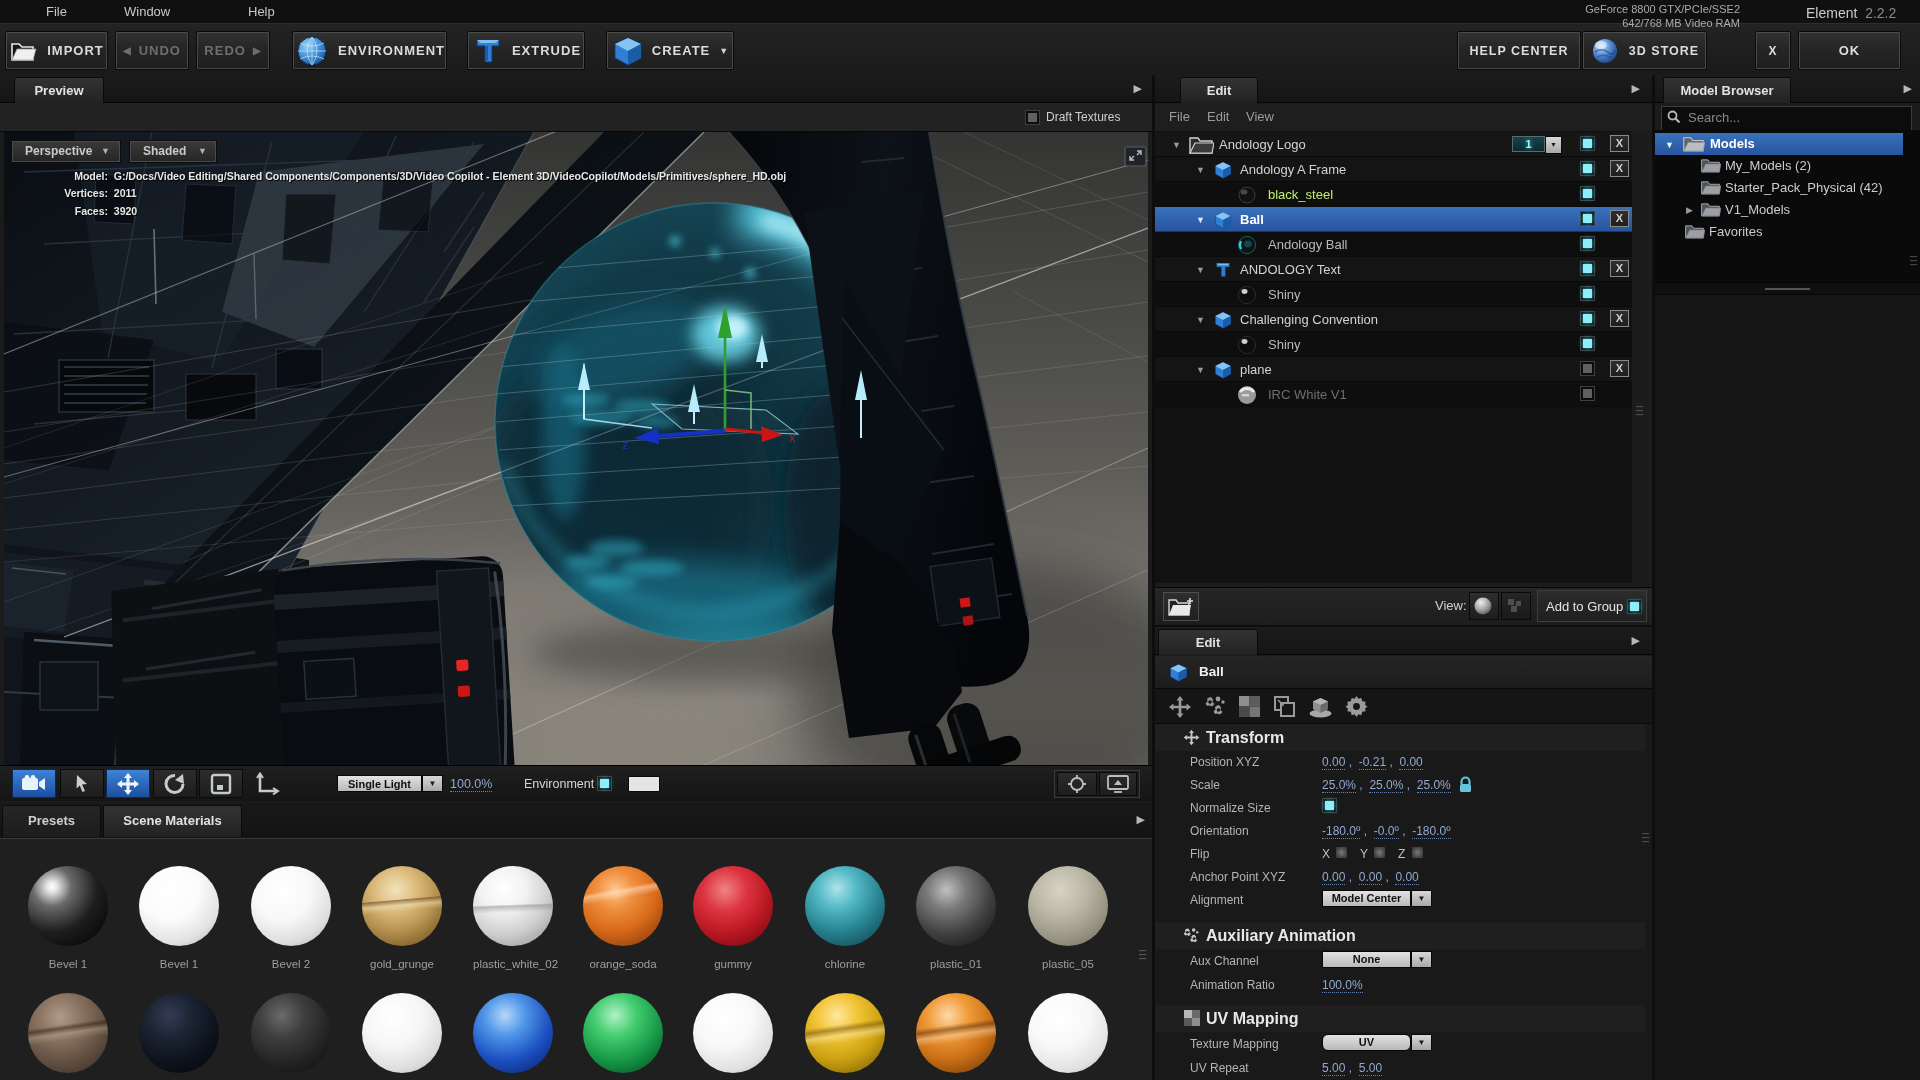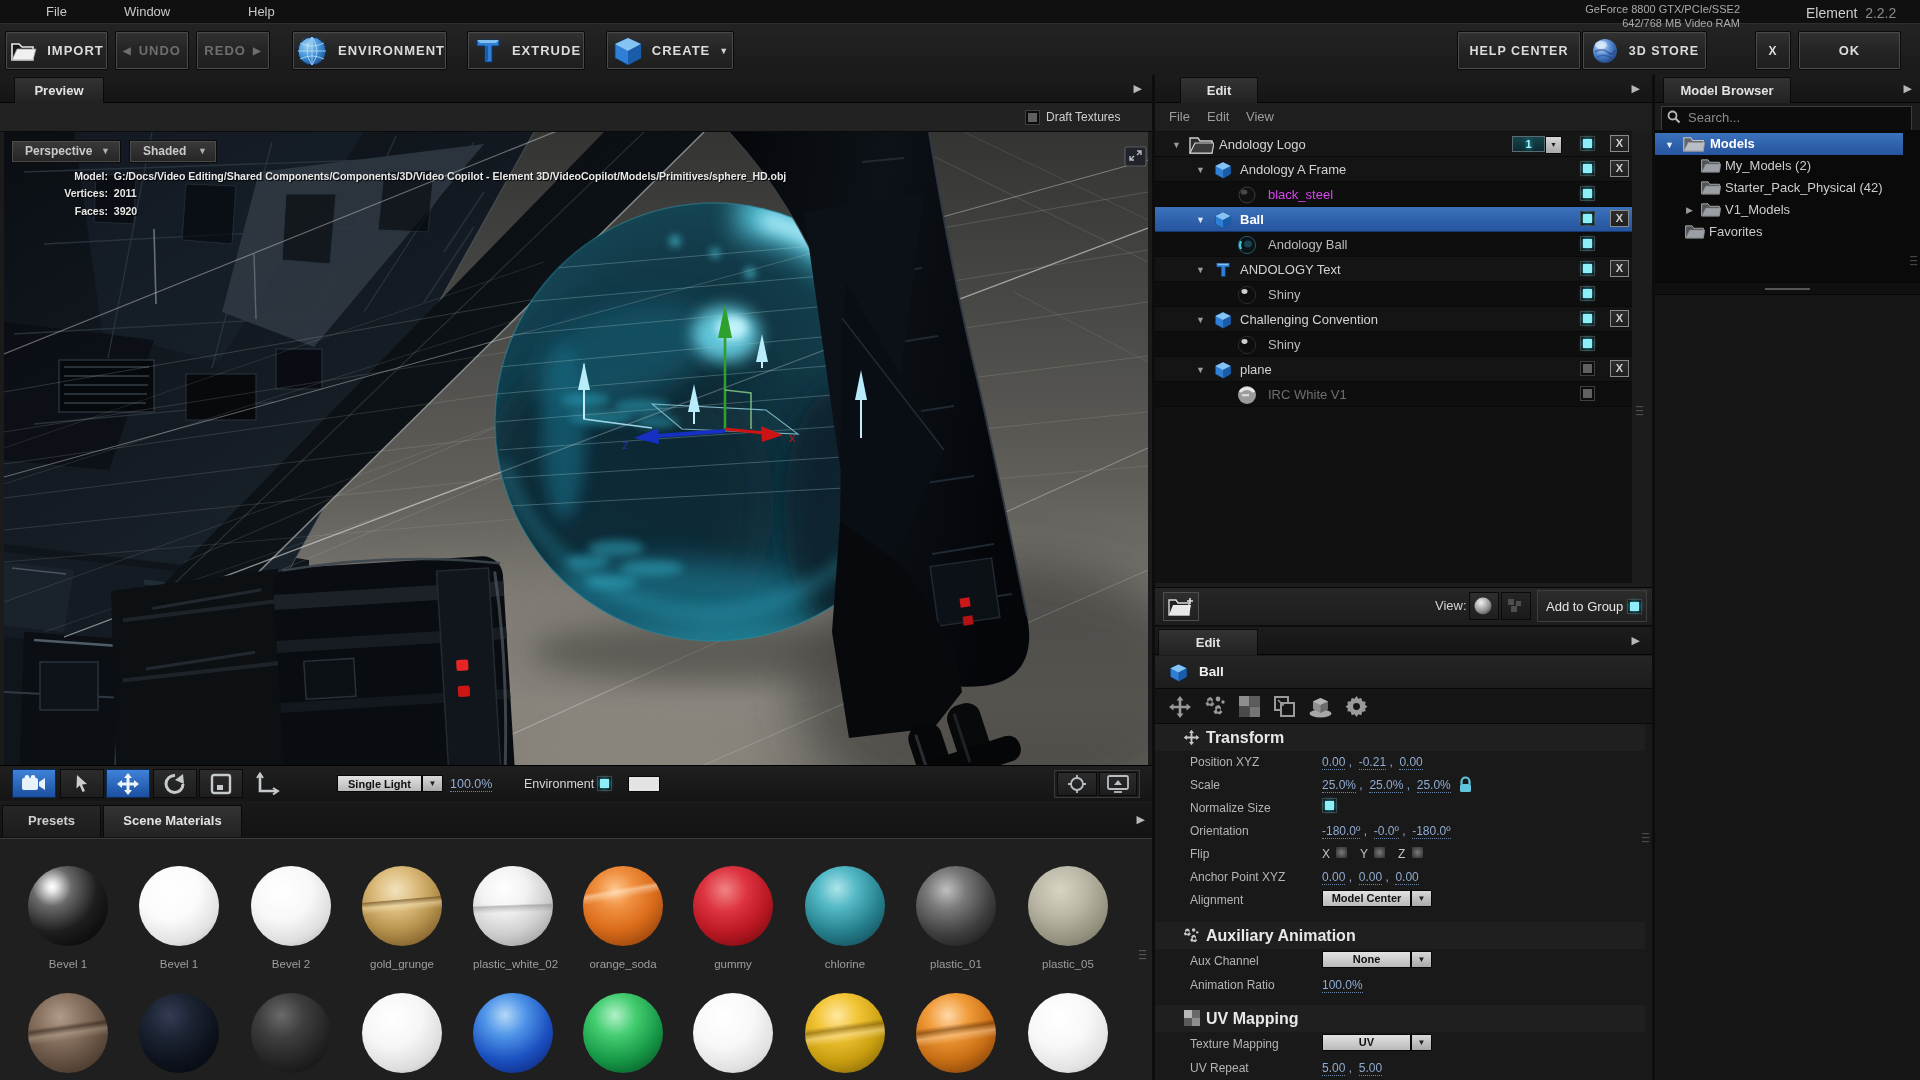--- a/index.html
+++ b/index.html
@@ -518,21 +518,21 @@
         </div>
       <div class="xbtn" style="left:455px; top:3px;">X</div>
     </div>
 
     <div class="trow" style="top:51px; background:#0e0e0e; border-bottom:1px solid #0a0a0a;">
       <svg class="ticon" style="left:82px;" width="20" height="20" viewBox="0 0 20 20">
           <circle cx="10" cy="10" r="9" fill="#111"></circle>
           <circle cx="10" cy="10" r="8" fill="none" stroke="#3a3a3a" stroke-width="1"></circle>
           <ellipse cx="7" cy="7" rx="3.4" ry="2.6" fill="#484848"></ellipse>
         </svg>
-      <span class="tlabel" style="left:113px; color:#d946ef;">black_steel</span>
+      <span class="tlabel" style="left:113px; color:#bef264;">black_steel</span>
       <div class="cyanbox" style="left:425px; top:4px;">
           <i></i>
         </div>
     </div>
 
     <div class="trow" style="top:76px; background:linear-gradient(#3a72bc,#27549e); border-bottom:1px solid #16366e;">
       <span class="arr" style="left:41px; color:#dce8f8;">▼</span>
       <svg class="ticon" style="left:58px;" width="20" height="20" viewBox="0 0 34 34">
           <path d="M17 4 L30 10 L30 24 L17 31 L4 24 L4 10 Z" fill="#2f7fd6" stroke="#0c3a70" stroke-width="0.8"></path>
           <path d="M17 4 L30 10 L17 17 L4 10 Z" fill="#85c4f2"></path>
@@ -797,21 +797,21 @@
       <svg class="abs" style="left:29px; top:5px;" width="16" height="16" viewBox="0 0 16 16">
           <rect x="0" y="0" width="8" height="8" fill="#b8b8b8"></rect>
           <rect x="8" y="0" width="8" height="8" fill="#6a6a6a"></rect>
           <rect x="0" y="8" width="8" height="8" fill="#5a5a5a"></rect>
           <rect x="8" y="8" width="8" height="8" fill="#8e8e8e"></rect>
         </svg>
       <span class="sect" style="left:51px; top:5px;">UV Mapping</span>
     </div>
     <div class="erow" style="top:309px;">
         <span class="lbl">Texture Mapping</span>
-      <div class="ddl" style="left:167px; top:1px; width:89px;">UV</div>
+      <div class="ddl" style="left:167px; top:1px; width:89px;border-radius:6px;">UV</div>
         <div class="ddarw" style="left:256px; top:1px;">▼</div>
       </div>
     <div class="erow" style="top:333px;">
         <span class="lbl">UV Repeat</span>
         <span class="val"><u>5.00</u> ,&nbsp; <u>5.00</u></span>
       </div>
     <div class="abs" style="right:3px; top:108px; color:#6a6a6a; font-size:10px; line-height:4px;">─<br>─<br>─</div>
   </div>
 </div>
 

